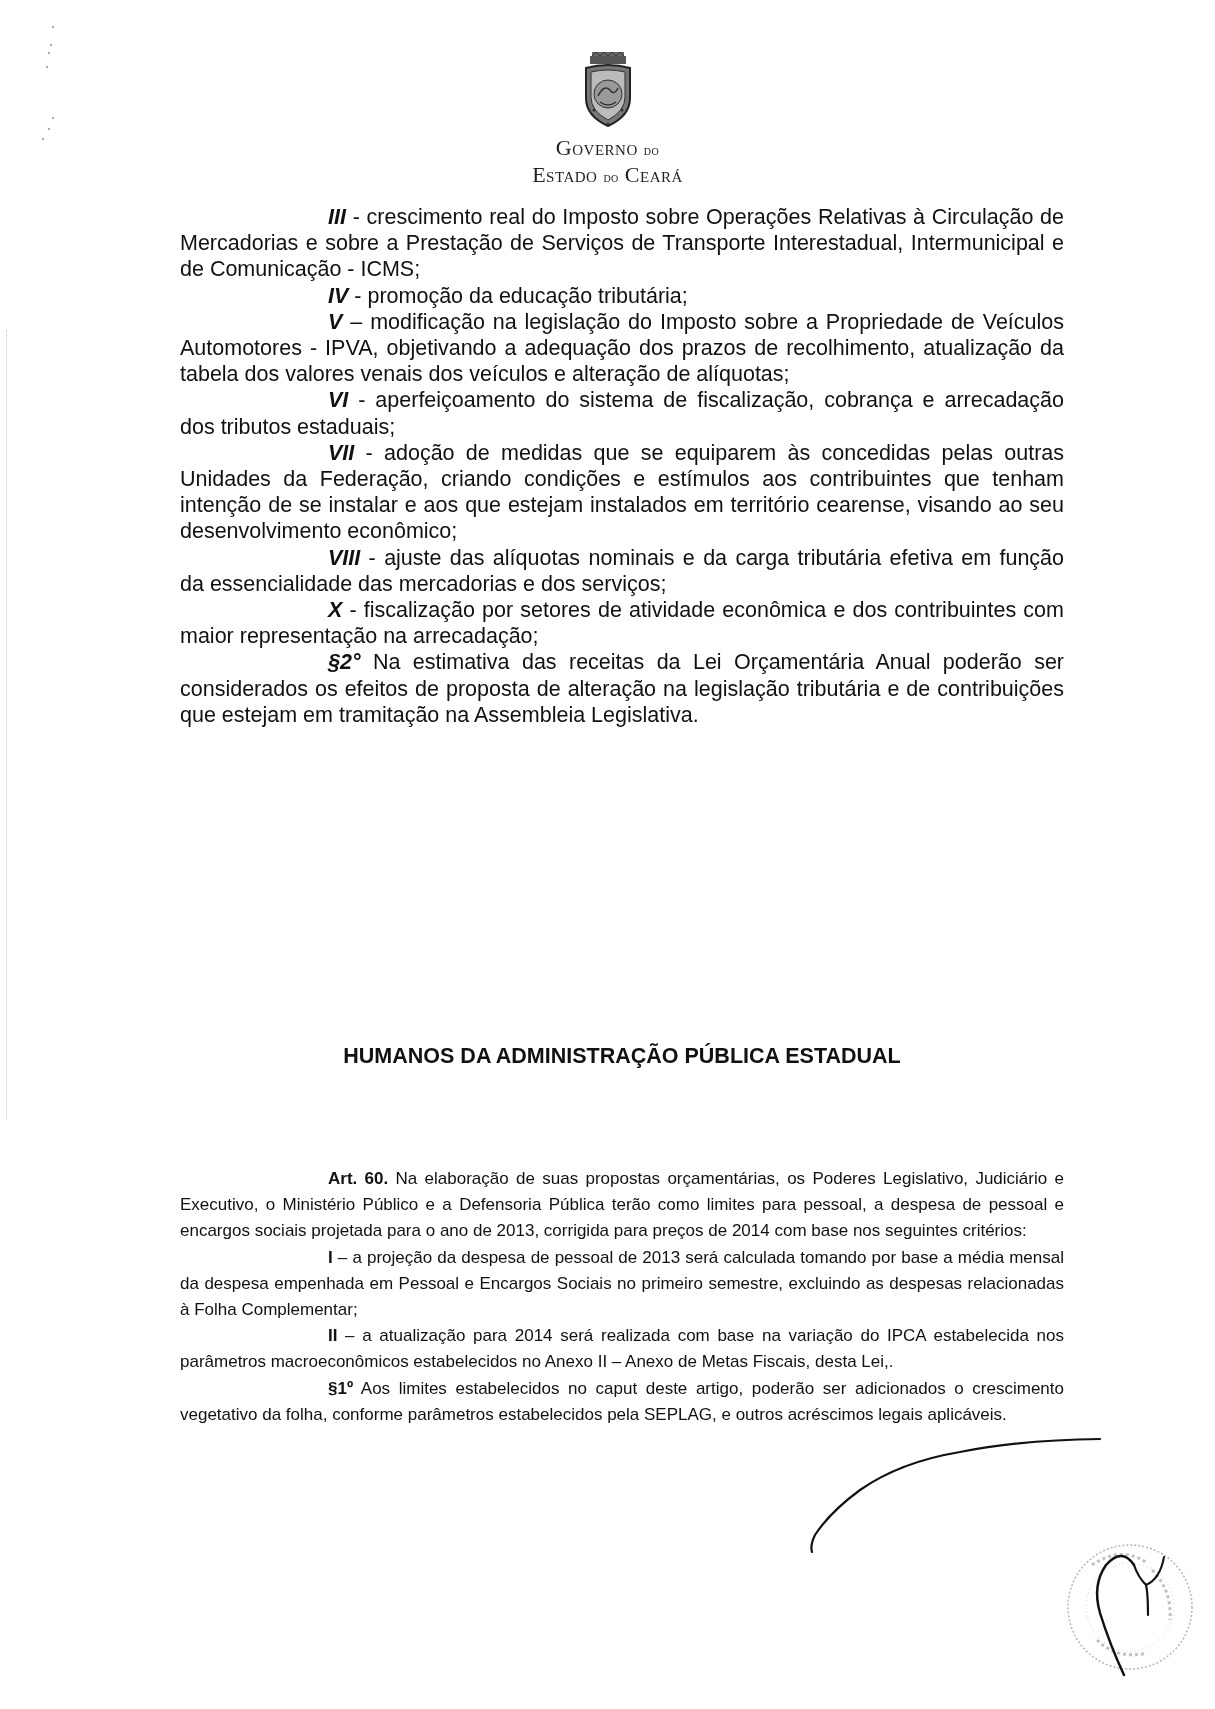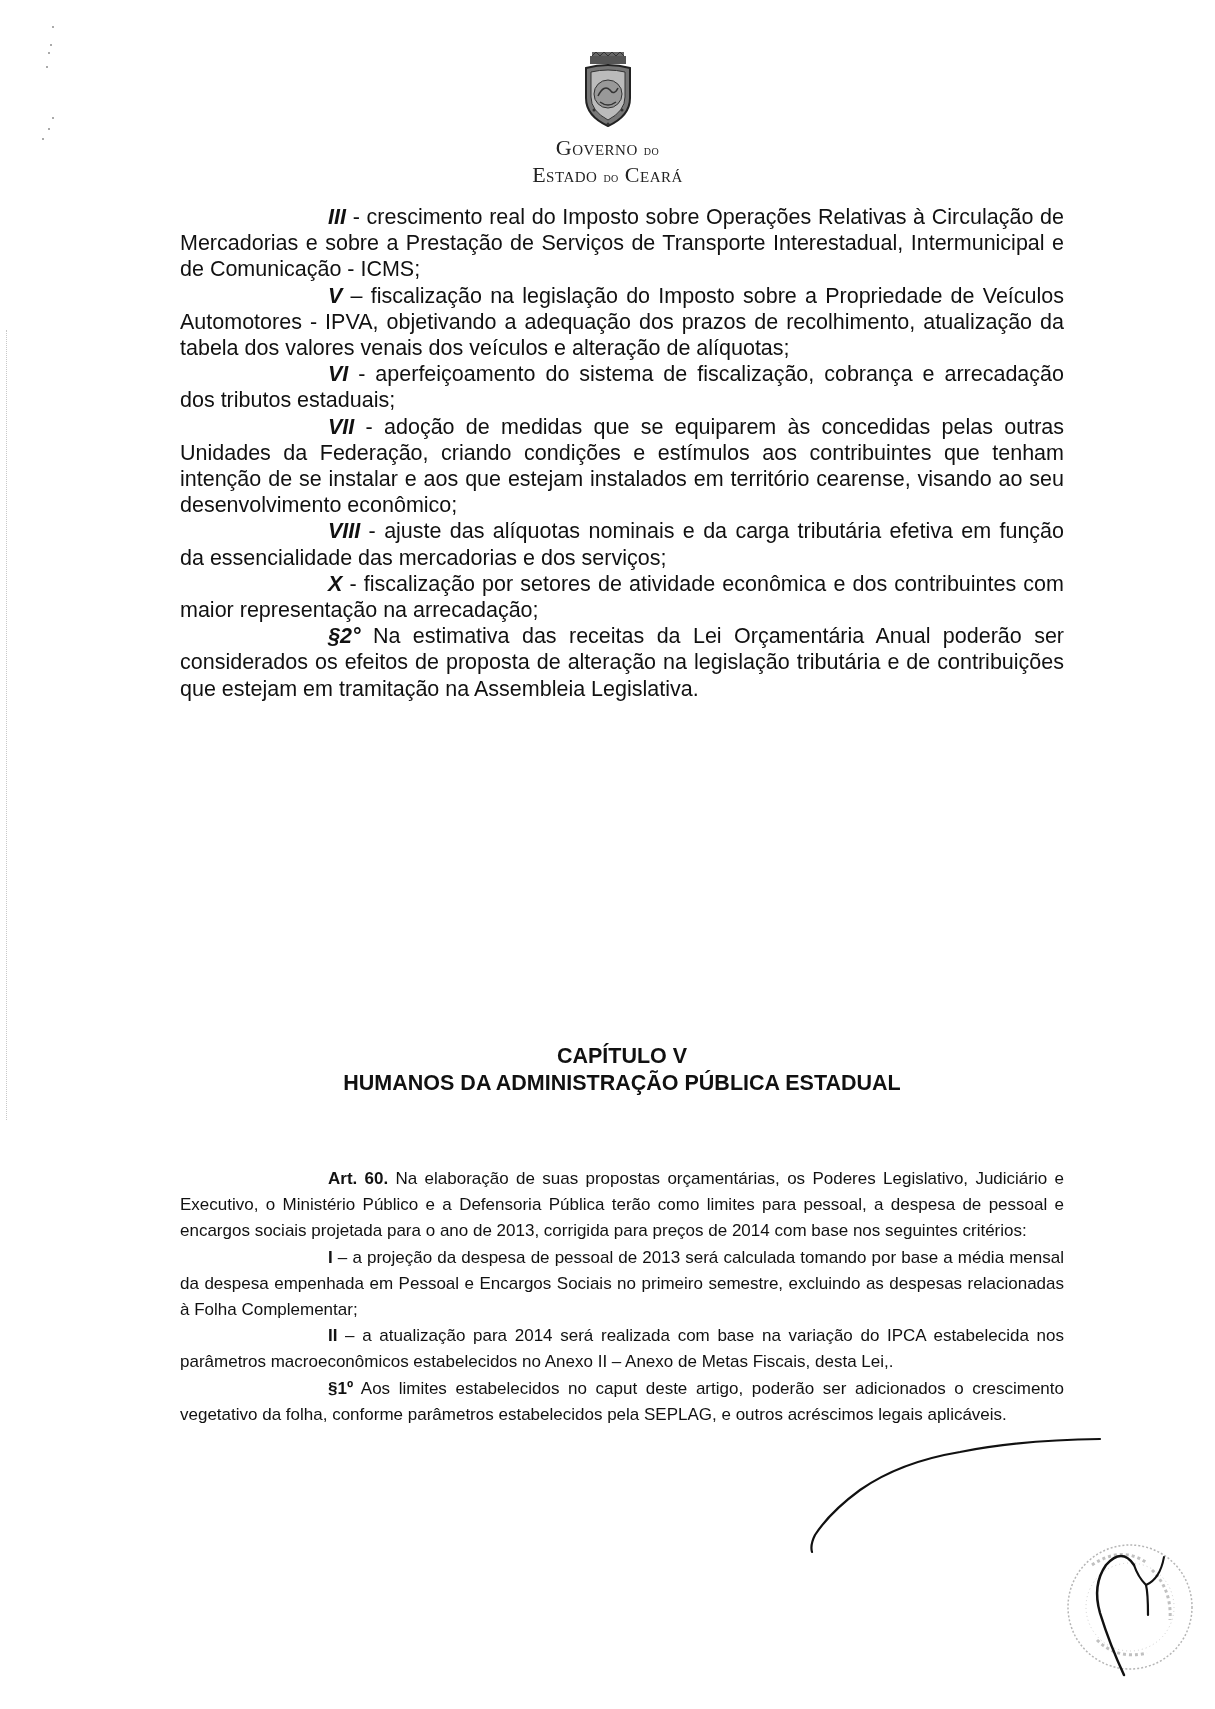--- a/index.html
+++ b/index.html
@@ -59,30 +59,30 @@
     </div>
     <div class="gov-line l2">
       <span>Estado</span>
       <span class="small">do</span>
       <span>Ceará</span>
     </div>
   </div>
 
   <div class="body-text">
     <p><b>III</b><span> - </span><span>crescimento real do Imposto sobre Operações Relativas à Circulação de Mercadorias e sobre a Prestação de Serviços de Transporte Interestadual, Intermunicipal e de Comunicação - ICMS;</span></p>
-    <p><b>V</b><span> – </span><span>fiscalização na legislação do Imposto sobre a Propriedade de Veículos Automotores - IPVA, objetivando a adequação dos prazos de recolhimento, atualização da tabela dos valores venais dos veículos e alteração de alíquotas;</span></p>
+    <p><b>IV</b><span> - </span><span>promoção da educação tributária;</span></p>
+    <p><b>V</b><span> – </span><span>modificação na legislação do Imposto sobre a Propriedade de Veículos Automotores - IPVA, objetivando a adequação dos prazos de recolhimento, atualização da tabela dos valores venais dos veículos e alteração de alíquotas;</span></p>
     <p><b>VI</b><span> - </span><span>aperfeiçoamento do sistema de fiscalização, cobrança e arrecadação dos tributos estaduais;</span></p>
     <p><b>VII</b><span> - </span><span>adoção de medidas que se equiparem às concedidas pelas outras Unidades da Federação, criando condições e estímulos aos contribuintes que tenham intenção de se instalar e aos que estejam instalados em território cearense, visando ao seu desenvolvimento econômico;</span></p>
     <p><b>VIII</b><span> - </span><span>ajuste das alíquotas nominais e da carga tributária efetiva em função da essencialidade das mercadorias e dos serviços;</span></p>
     <p><b>X</b><span> - </span><span>fiscalização por setores de atividade econômica e dos contribuintes com maior representação na arrecadação;</span></p>
     <p><b>§2°</b><span> </span><span>Na estimativa das receitas da Lei Orçamentária Anual poderão ser considerados os efeitos de proposta de alteração na legislação tributária e de contribuições que estejam em tramitação na Assembleia Legislativa.</span></p>
   </div>
 
   <div class="chapter">
-    <div>CAPÍTULO V</div>
     <div>HUMANOS DA ADMINISTRAÇÃO PÚBLICA ESTADUAL</div>
   </div>
 
   <div class="art">
     <p><b>Art. 60.</b><span> </span><span>Na elaboração de suas propostas orçamentárias, os Poderes Legislativo, Judiciário e Executivo, o Ministério Público e a Defensoria Pública terão como limites para pessoal, a despesa de pessoal e encargos sociais projetada para o ano de 2013, corrigida para preços de 2014 com base nos seguintes critérios:</span></p>
     <p><b>I</b><span> – </span><span>a projeção da despesa de pessoal de 2013 será calculada tomando por base a média mensal da despesa empenhada em Pessoal e Encargos Sociais no primeiro semestre, excluindo as despesas relacionadas à Folha Complementar;</span></p>
     <p><b>II</b><span> – </span><span>a atualização para 2014 será realizada com base na variação do IPCA estabelecida nos parâmetros macroeconômicos estabelecidos no Anexo II – Anexo de Metas Fiscais, desta Lei,.</span></p>
     <p><b>§1º</b><span> </span><span>Aos limites estabelecidos no caput deste artigo, poderão ser adicionados o crescimento vegetativo da folha, conforme parâmetros estabelecidos pela SEPLAG, e outros acréscimos legais aplicáveis.</span></p>
   </div>
 

